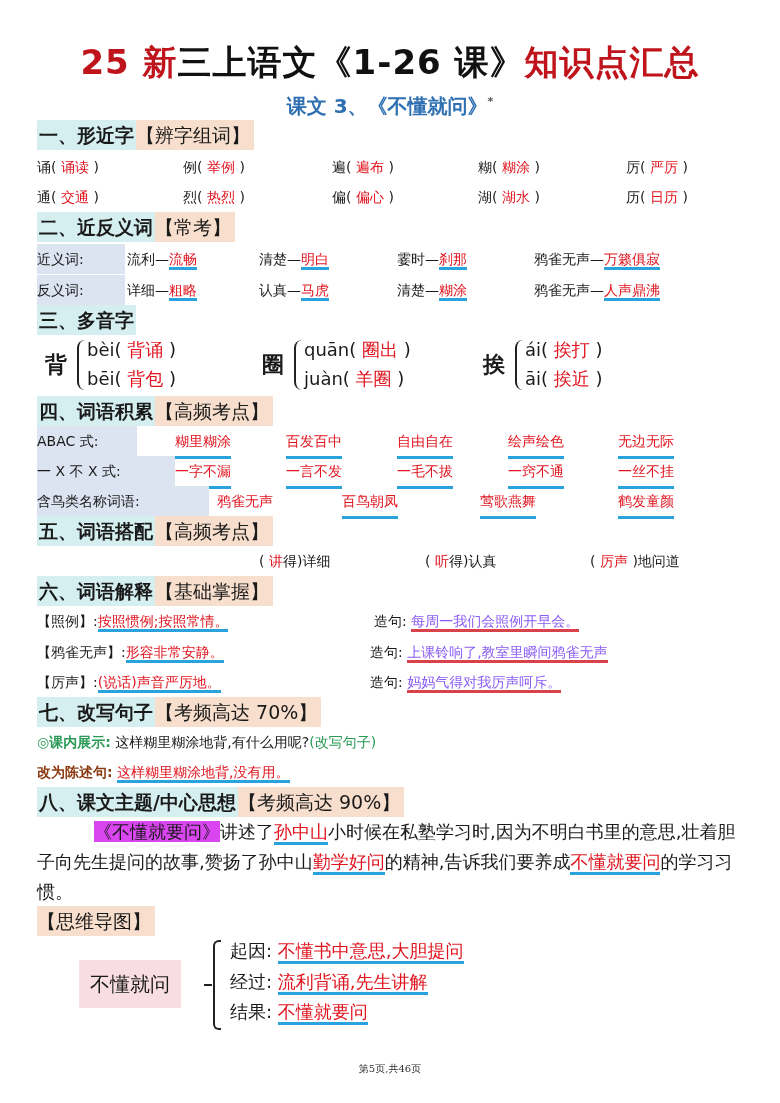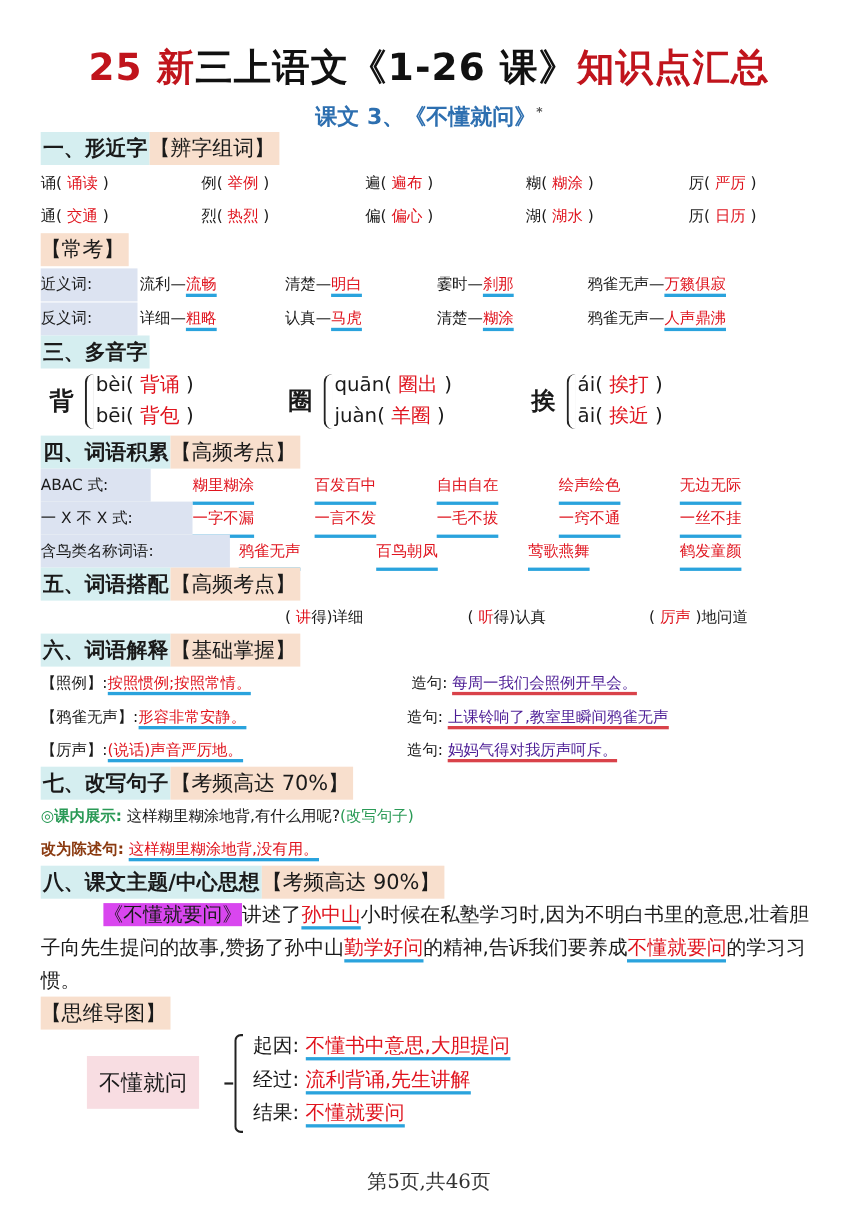--- a/index.html
+++ b/index.html
@@ -11,21 +11,21 @@
   .title .black { color: #111; }
   .subtitle { position: absolute; top: 88px; left: 0; width: 780px; text-align: center; font-size: 20px; color: #2d6fb0; font-weight: bold; line-height: 28px; }
   .subtitle .star { font-size: 11px; vertical-align: super; color: #555; }
 
   .sec { position: absolute; left: 37px; height: 30px; display: flex; align-items: center; font-size: 19px; font-weight: bold; line-height: 30px; }
   .sec .h1 { background: #d5eef0; padding: 0 2px 0 2px; height: 30px; display: inline-block; }
   .sec .h2 { background: #f8dfcd; padding: 0 4px 0 0; height: 30px; display: inline-block; font-weight: normal; }
 
   .row { position: absolute; left: 37px; height: 30px; font-size: 14px; line-height: 30px; white-space: nowrap; }
   .red { color: #e0141e; }
-  .blue { color: #4c1d95; }
+  .blue { color: #8b5cf6; }
   .green { color: #2a9a56; }
   .ul-b { border-bottom: 3px solid #2aa3dd; padding-bottom: 0; }
   .ul-r { border-bottom: 3px solid #d9424a; }
 
   .cell { position: absolute; top: 0; }
 
   .lbl-bg { background: #dce3f1; display: inline-block; height: 30px; }
 
   .poly { position: absolute; font-size: 18px; }
   .poly .ch { position: absolute; font-size: 22px; font-weight: bold; }
@@ -33,21 +33,21 @@
   .poly .line { position: absolute; white-space: nowrap; line-height: 28px; }
 
   .para { position: absolute; left: 37px; width: 715px; font-size: 18px; line-height: 30px; }
   .hl-yellow { background: #d946ef; }
 
   .mind-box { position: absolute; left: 79px; top: 960px; width: 102px; height: 48px; background: #f8dde2; font-size: 20px; line-height: 48px; text-align: center; }
   .mind-dash { position: absolute; left: 204px; top: 984px; width: 8px; border-top: 2px solid #222; }
   .mind-brace { position: absolute; left: 213px; top: 940px; width: 8px; height: 90px; border-left: 2px solid #222; border-top: 2px solid #222; border-bottom: 2px solid #222; border-radius: 6px 0 0 6px; }
   .mind-row { position: absolute; left: 230px; font-size: 18px; line-height: 30px; white-space: nowrap; }
 
-  .footer { position: absolute; top: 1062px; left: 0; width: 780px; text-align: center; font-family: "DejaVu Serif", serif; font-size: 18px; color: #333; }
+  .footer { position: absolute; top: 1062px; left: 0; width: 780px; text-align: center; font-family: "DejaVu Serif", serif; font-size: 10px; color: #333; }
 </style>
 </head>
 <body>
 
 <div class="title">
   <span class="red">25 新</span><span class="black">三上语文《1-26 课》</span><span class="red">知识点汇总</span>
 </div>
 <div class="subtitle">
   <span>课文 3、《不懂就问》</span><span class="star">*</span>
 </div>
@@ -65,20 +65,21 @@
 </div>
 <div class="row" style="top:182px; width:720px;">
   <span class="cell" style="left:0"><span>通(</span> <span class="red">交通</span> <span>)</span></span>
   <span class="cell" style="left:146px"><span>烈(</span> <span class="red">热烈</span> <span>)</span></span>
   <span class="cell" style="left:295px"><span>偏(</span> <span class="red">偏心</span> <span>)</span></span>
   <span class="cell" style="left:441px"><span>湖(</span> <span class="red">湖水</span> <span>)</span></span>
   <span class="cell" style="left:589px"><span>历(</span> <span class="red">日历</span> <span>)</span></span>
 </div>
 
 <div class="sec" style="top:212px;">
+  <span class="h1">二、近反义词</span>
     <span class="h2">【常考】</span>
 </div>
 <div class="row" style="top:244px; width:720px;">
   <span class="lbl-bg" style="width:88px;">近义词:</span>
   <span class="cell" style="left:90px"><span>流利—</span><span class="red ul-b">流畅</span></span>
   <span class="cell" style="left:222px"><span>清楚—</span><span class="red ul-b">明白</span></span>
   <span class="cell" style="left:360px"><span>霎时—</span><span class="red ul-b">刹那</span></span>
   <span class="cell" style="left:497px"><span>鸦雀无声—</span><span class="red ul-b">万籁俱寂</span></span>
 </div>
 <div class="row" style="top:275px; width:720px;">

